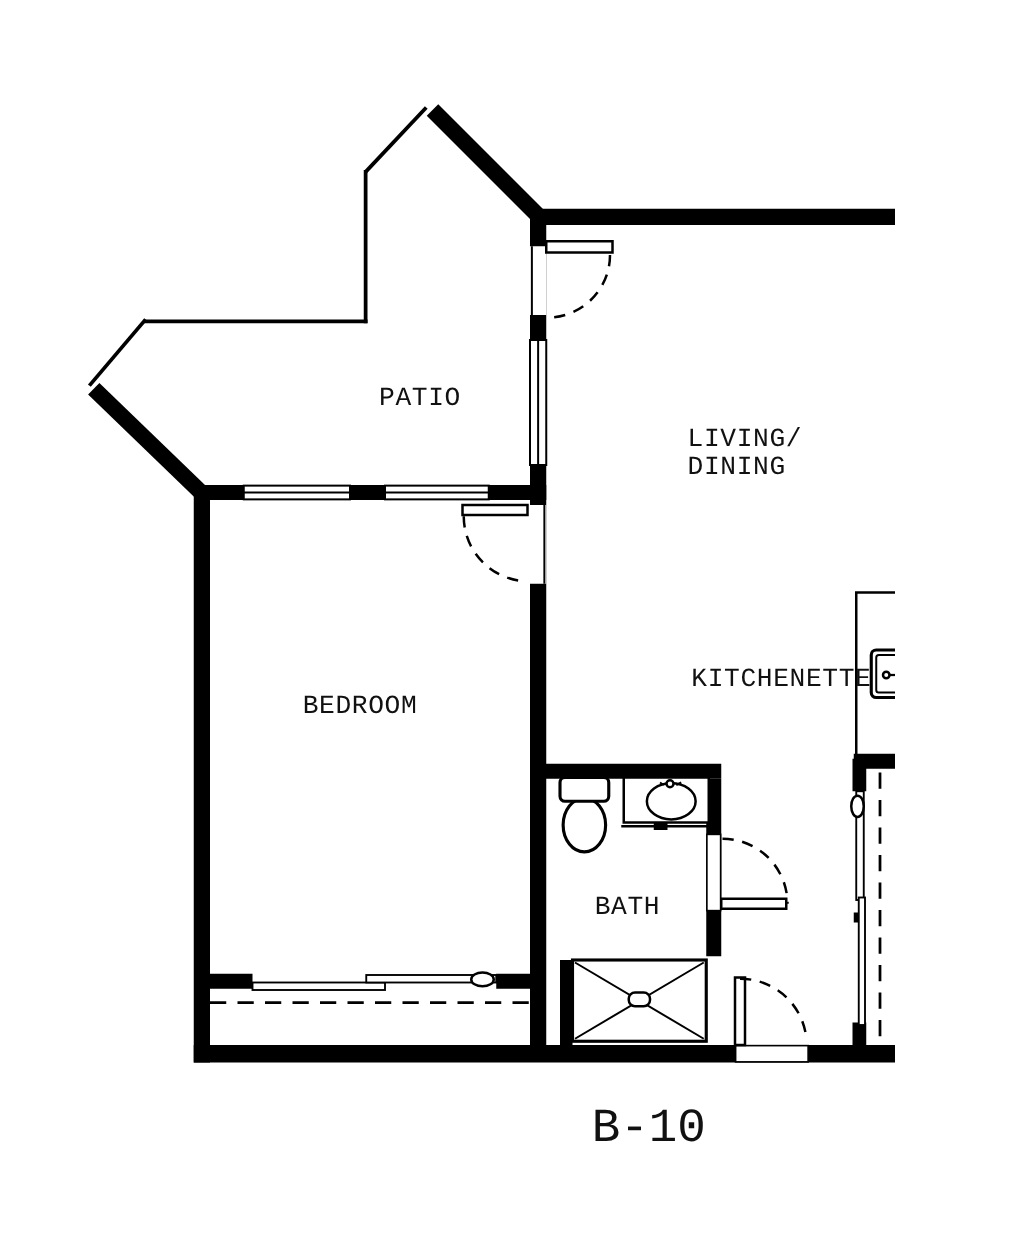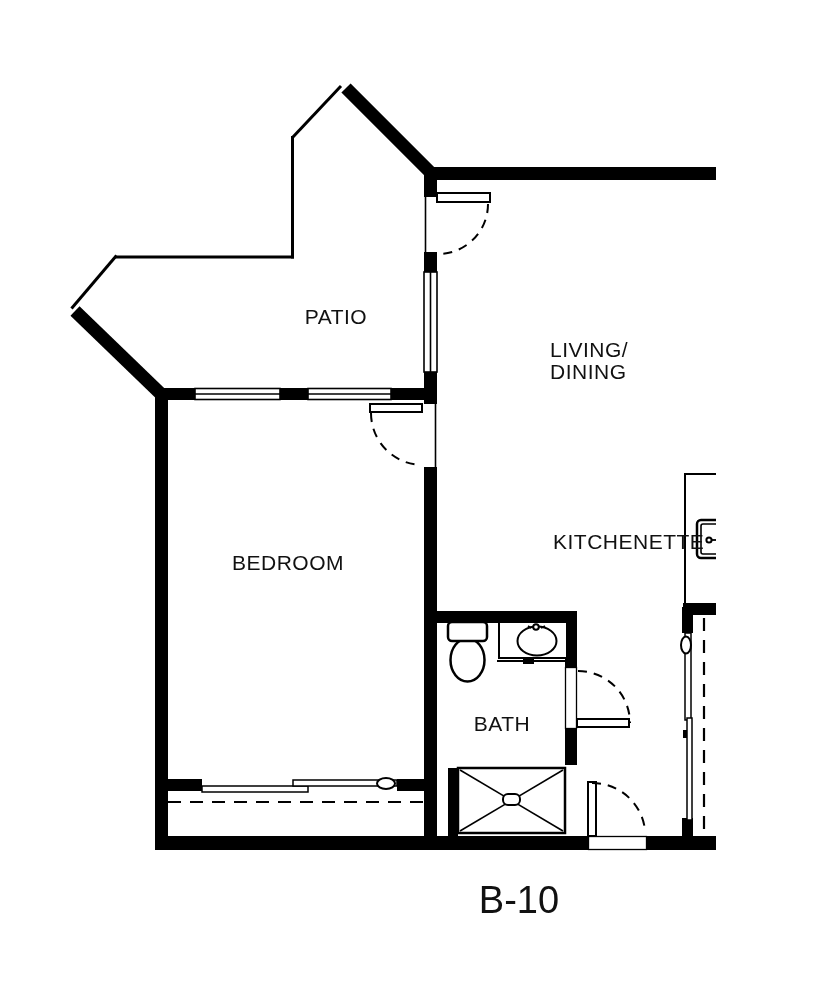--- a/index.html
+++ b/index.html
@@ -1,21 +1,21 @@
 <!DOCTYPE html>
 <html><head>
 <meta charset="utf-8">
 <title>B-10</title>
 <style>
   html,body{margin:0;padding:0;background:#ffffff;}
   .plan-wrap{
     position:relative;
     width:716px;height:998px;
     background:#ffffff;
-    font-family:Liberation Sans, sans-serif;
+    font-family:Liberation Mono, monospace;
     overflow:hidden;
   }
   svg{display:block;}
   .wall{fill:#000000;stroke:none;}
   .thin{stroke:#000000;stroke-width:3;fill:none;stroke-linecap:butt;}
   .thick-line{stroke:#000000;stroke-width:13;fill:none;stroke-linecap:butt;}
   .open{fill:#ffffff;stroke:none;}
   .jamb{fill:#ffffff;stroke:#000000;stroke-width:1.3;}
   .winline{stroke:#000000;stroke-width:1.6;fill:none;}
   .winbox{fill:#ffffff;stroke:#000000;stroke-width:1.6;}

